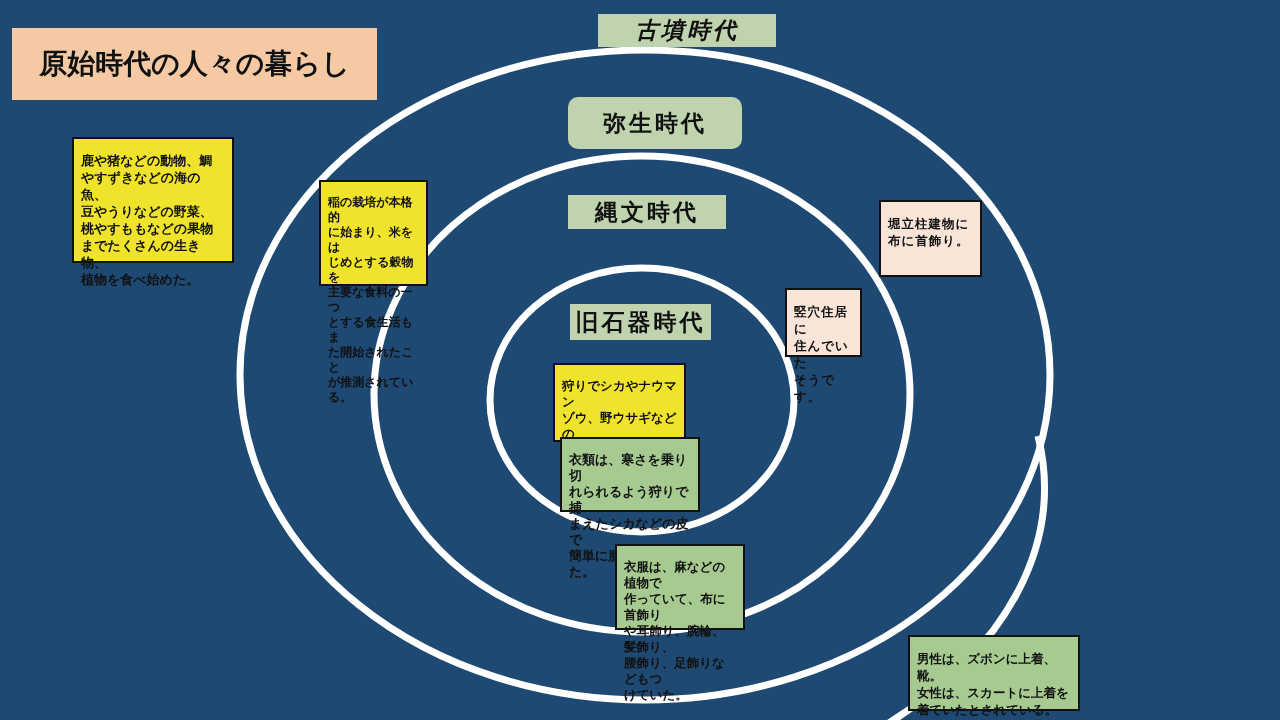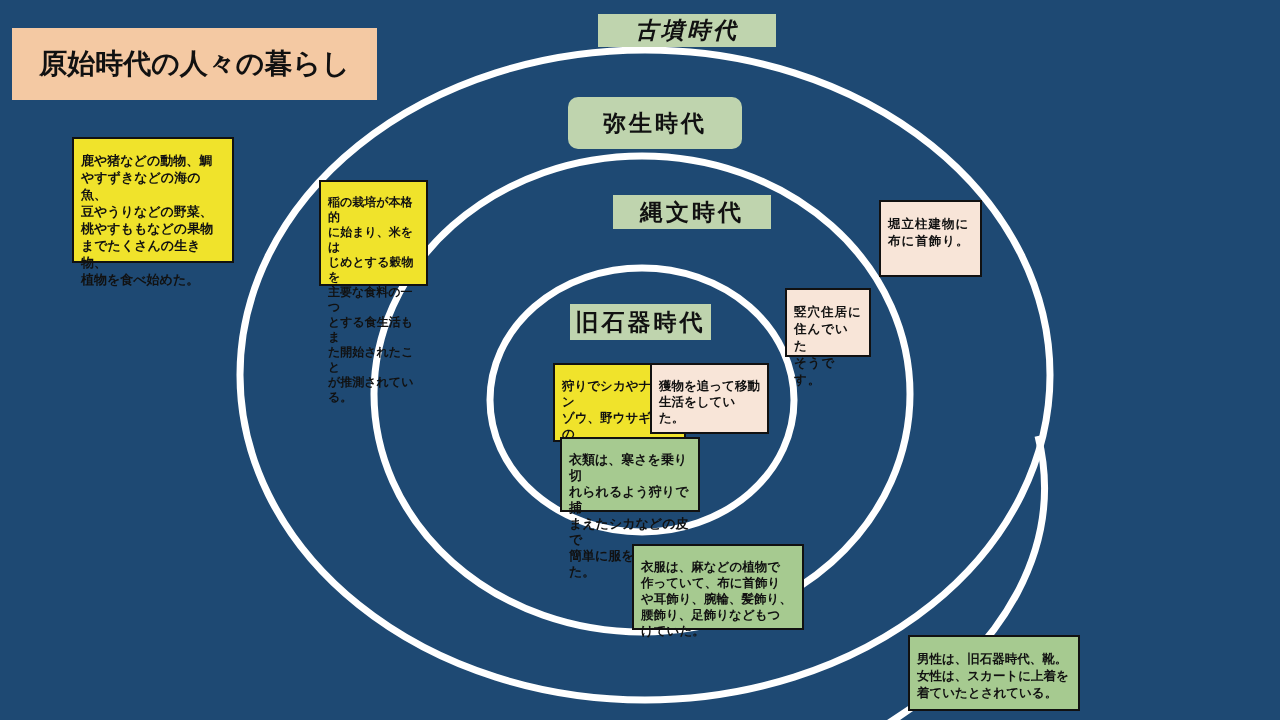--- a/index.html
+++ b/index.html
@@ -21,40 +21,40 @@
     background:var(--title-bg);display:flex;align-items:center;justify-content:center;
     font-size:28px;font-weight:bold;white-space:nowrap;
   }
   .era-label{
     position:absolute;background:var(--era-label-bg);
     display:flex;align-items:center;justify-content:center;
     font-size:23px;font-weight:600;letter-spacing:3px;white-space:nowrap;
   }
   .era-kofun{left:598px;top:14px;width:178px;height:33px;font-style:italic;}
   .era-yayoi{left:568px;top:97px;width:174px;height:52px;border-radius:10px;}
-  .era-jomon{left:568px;top:195px;width:158px;height:34px;margin-left:45px;}
+  .era-jomon{left:568px;top:195px;width:158px;height:34px;}
   .era-paleo{left:570px;top:304px;width:141px;height:36px;}
   .note{
     position:absolute;box-sizing:border-box;border:2px solid var(--note-border);
     padding:13px 7px;font-weight:bold;white-space:pre-line;
     font-size:12.5px;line-height:16px;
   }
   .note.yellow{background:var(--note-yellow);}
   .note.pink{background:var(--note-pink);}
   .note.green{background:var(--note-green);}
   .n-kofun-food{left:72px;top:137px;width:162px;height:126px;font-size:13px;line-height:17px;}
   .n-yayoi-rice{left:296px;top:180px;width:109px;height:106px;font-size:12px;line-height:15px;margin-left:23px;}
   .n-jomon-fish{left:403px;top:313px;width:77px;height:63px;}
   .n-paleo-hunting{left:505px;top:363px;width:133px;height:79px;margin-left:48px;}
   .n-paleo-nomadic{left:650px;top:363px;width:119px;height:71px;}
   .n-paleo-clothing{left:560px;top:437px;width:140px;height:75px;font-size:13px;}
-  .n-jomon-clothing{left:615px;top:544px;width:172px;height:86px;margin-left:17px;}
+  .n-jomon-clothing{left:615px;top:544px;width:130px;height:86px;}
   .n-kofun-clothing{left:908px;top:635px;width:172px;height:76px;line-height:17px;}
   .n-yayoi-dwelling{left:879px;top:200px;width:103px;height:77px;line-height:17px;letter-spacing:1px;}
-  .n-jomon-dwelling{left:785px;top:288px;width:86px;height:69px;line-height:17px;letter-spacing:1px;}
+  .n-jomon-dwelling{left:785px;top:288px;width:77px;height:69px;line-height:17px;letter-spacing:1px;}
 </style>
 </head>
 <body>
 
 <div class="stage">
 
   <svg class="rings" viewBox="0 0 1280 720" aria-hidden="true">
     <path d="M 1038 436 A 520 330 0 0 1 884 726"></path>
     <ellipse cx="645" cy="375" rx="405" ry="325"></ellipse>
     <ellipse cx="642" cy="394" rx="268" ry="238"></ellipse>
@@ -78,32 +78,30 @@
 に始まり、米をは
 じめとする穀物を
 主要な食料の一つ
 とする食生活もま
 た開始されたこと
 が推測されている。</div>
   <div class="note yellow n-paleo-hunting">狩りでシカやナウマン
 ゾウ、野ウサギなどの
 野生の動物を食べてい
 た。</div>
-  <div class="note pink n-paleo-nomadic">獲物を追って移動
-生活をしていた。</div>
   <div class="note green n-paleo-clothing">衣類は、寒さを乗り切
 れられるよう狩りで捕
 まえたシカなどの皮で
 簡単に服を作っていた。</div>
   <div class="note green n-jomon-clothing">衣服は、麻などの植物で
 作っていて、布に首飾り
 や耳飾り、腕輪、髪飾り、
 腰飾り、足飾りなどもつ
 けていた。</div>
-  <div class="note green n-kofun-clothing">男性は、旧石器時代、靴。
+  <div class="note green n-kofun-clothing">男性は、ズボンに上着、靴。
 女性は、スカートに上着を
 着ていたとされている。</div>
   <div class="note pink n-yayoi-dwelling">堀立柱建物に
 布に首飾り。</div>
   <div class="note pink n-jomon-dwelling">竪穴住居に
 住んでいた
 そうです。</div>
 
 </div>
 

